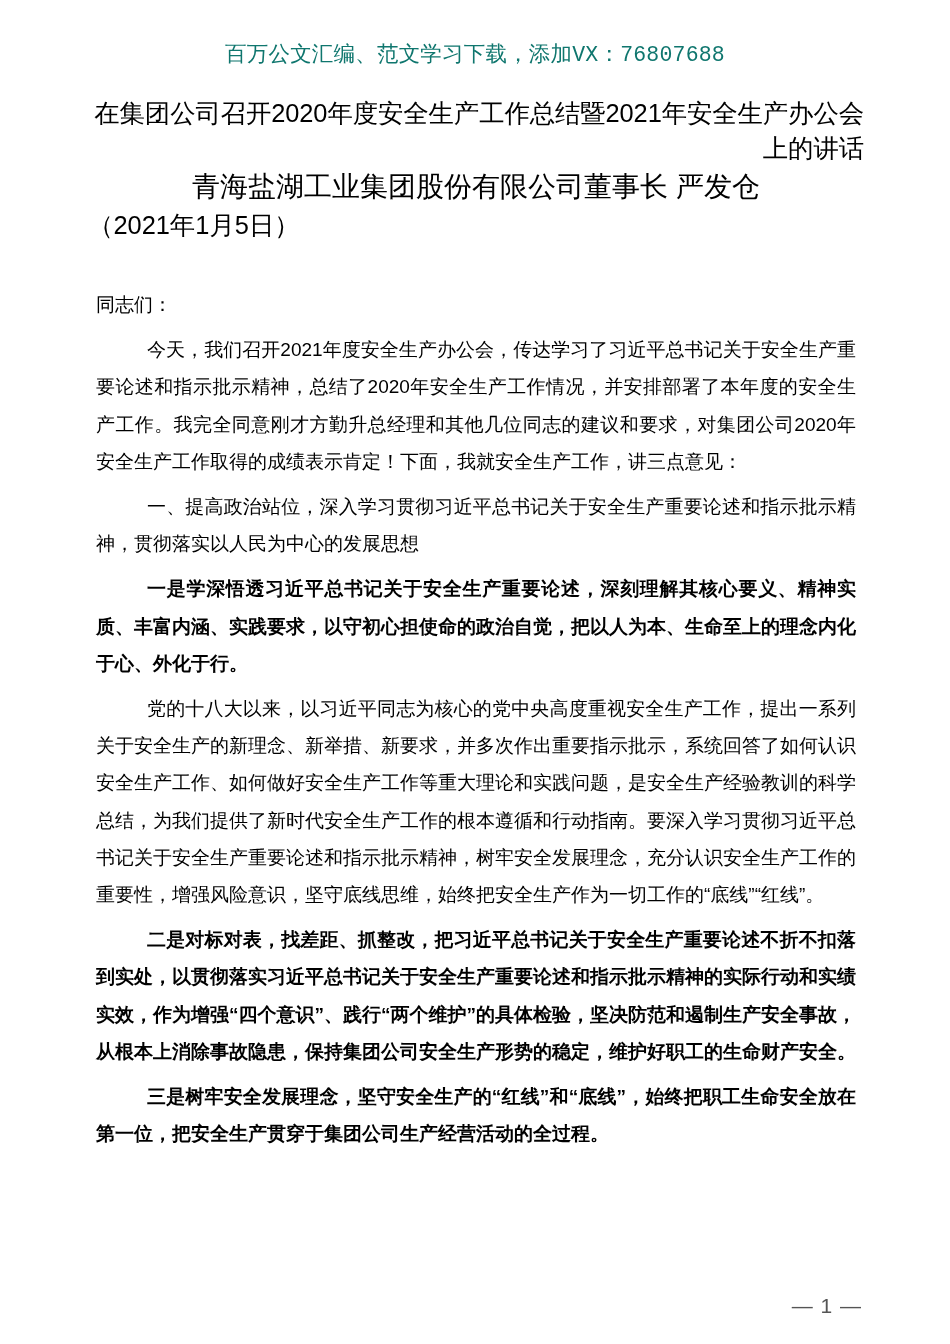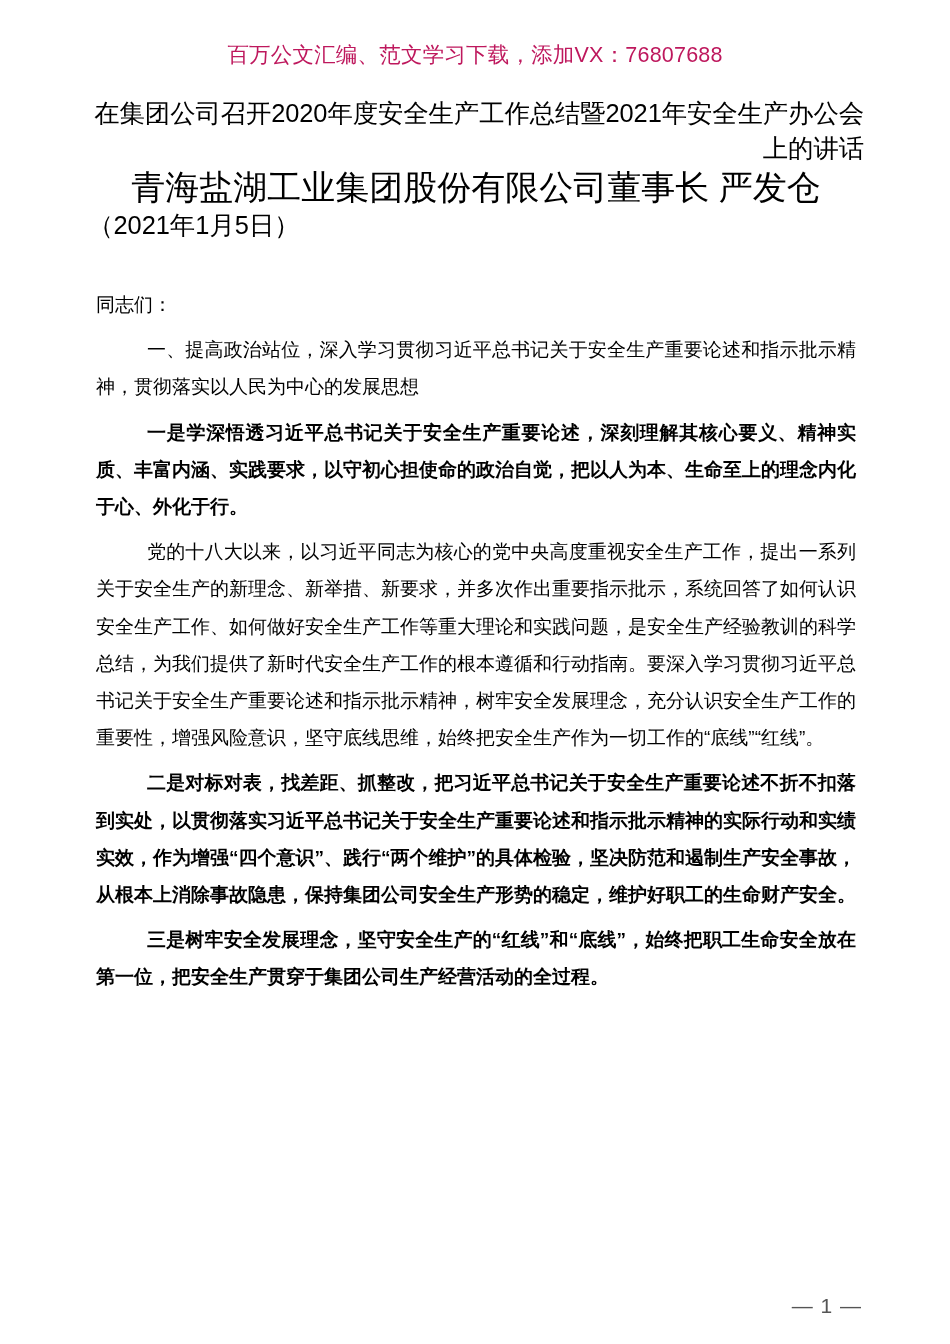--- a/index.html
+++ b/index.html
@@ -46,21 +46,21 @@
     width: 776px;
   }
   .doc-title {
     font-size: 25.4px;
     line-height: 35px;
     text-align: right;
     font-weight: 400;
     letter-spacing: -0.1px;
   }
   .doc-byline {
-    font-size: 34px;
+    font-size: 28px;
     line-height: 38px;
     text-align: center;
     font-weight: 400;
     margin-top: 2px;
   }
   .doc-date {
     font-size: 25.4px;
     line-height: 38px;
     font-weight: 400;
   }
@@ -101,31 +101,32 @@
     font-size: 21px;
     color: #555555;
     letter-spacing: 1px;
   }
 </style>
 </head>
 <body>
 
 <div class="page">
 
-  <div class="promo-header" style="color: #be185d;">百万公文汇编、范文学习下载，添加VX：76807688</div>
+  <div class="promo-header" style="color: #0f766e; font-family: Liberation Mono, monospace;">百万公文汇编、范文学习下载，添加VX：76807688</div>
 
   <div class="title-block">
     <div class="doc-title">在集团公司召开2020年度安全生产工作总结暨2021年安全生产办公会上的讲话</div>
     <div class="doc-byline">青海盐湖工业集团股份有限公司董事长  严发仓</div>
     <div class="doc-date">（2021年1月5日）</div>
   </div>
 
   <div class="body-block">
     <p class="para">同志们：</p>
     <div id="para-host">
+        <p class="para indent">今天，我们召开2021年度安全生产办公会，传达学习了习近平总书记关于安全生产重要论述和指示批示精神，总结了2020年安全生产工作情况，并安排部署了本年度的安全生产工作。我完全同意刚才方勤升总经理和其他几位同志的建议和要求，对集团公司2020年安全生产工作取得的成绩表示肯定！下面，我就安全生产工作，讲三点意见：</p>
         <p class="para indent">一、提高政治站位，深入学习贯彻习近平总书记关于安全生产重要论述和指示批示精神，贯彻落实以人民为中心的发展思想</p>
         <p class="para indent bold">一是学深悟透习近平总书记关于安全生产重要论述，深刻理解其核心要义、精神实质、丰富内涵、实践要求，以守初心担使命的政治自觉，把以人为本、生命至上的理念内化于心、外化于行。</p>
         <p class="para indent">党的十八大以来，以习近平同志为核心的党中央高度重视安全生产工作，提出一系列关于安全生产的新理念、新举措、新要求，并多次作出重要指示批示，系统回答了如何认识安全生产工作、如何做好安全生产工作等重大理论和实践问题，是安全生产经验教训的科学总结，为我们提供了新时代安全生产工作的根本遵循和行动指南。要深入学习贯彻习近平总书记关于安全生产重要论述和指示批示精神，树牢安全发展理念，充分认识安全生产工作的重要性，增强风险意识，坚守底线思维，始终把安全生产作为一切工作的“底线”“红线”。</p>
         <p class="para indent bold">二是对标对表，找差距、抓整改，把习近平总书记关于安全生产重要论述不折不扣落到实处，以贯彻落实习近平总书记关于安全生产重要论述和指示批示精神的实际行动和实绩实效，作为增强“四个意识”、践行“两个维护”的具体检验，坚决防范和遏制生产安全事故，从根本上消除事故隐患，保持集团公司安全生产形势的稳定，维护好职工的生命财产安全。</p>
         <p class="para indent bold">三是树牢安全发展理念，坚守安全生产的“红线”和“底线”，始终把职工生命安全放在第一位，把安全生产贯穿于集团公司生产经营活动的全过程。</p>
       </div>
   </div>
 
   <div class="page-footer">— 1 —</div>
 

